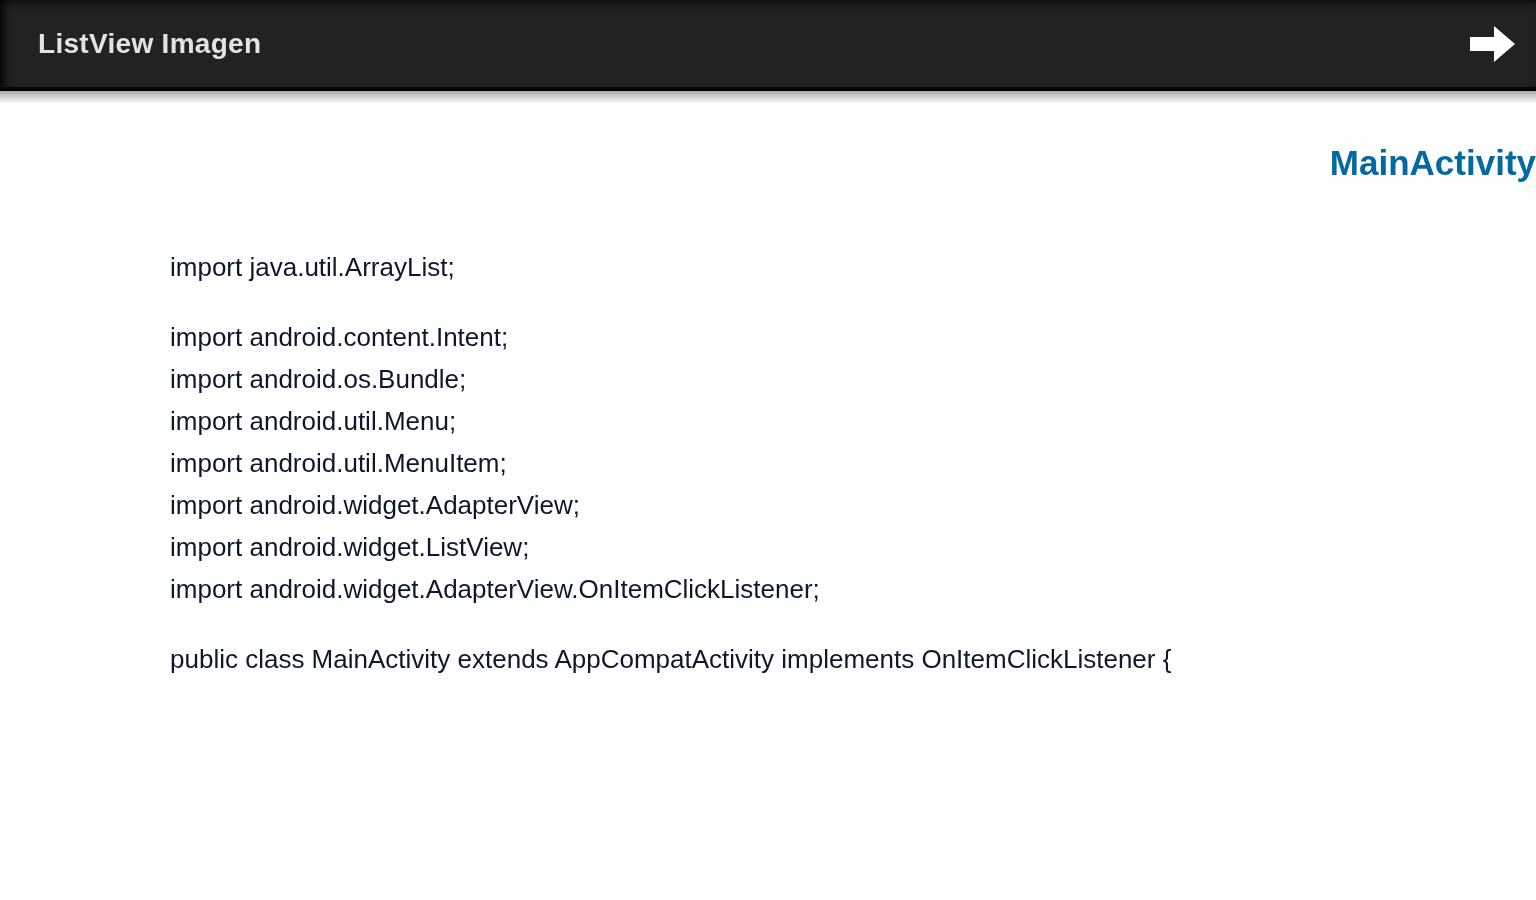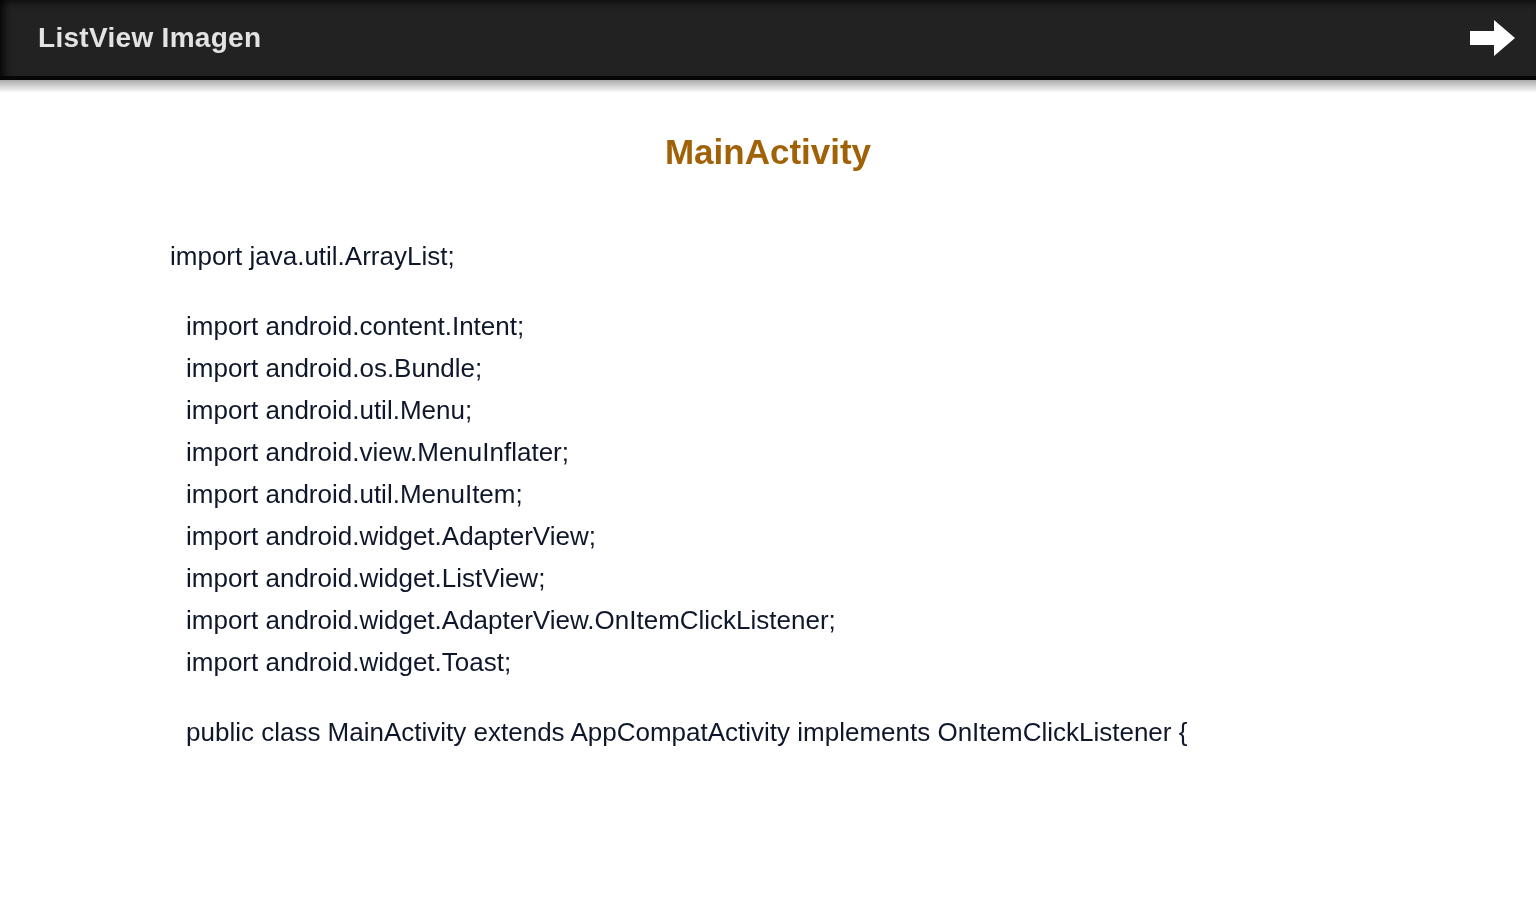--- a/index.html
+++ b/index.html
@@ -10,21 +10,21 @@
   }
   body {
     width: 1536px;
     height: 900px;
     overflow: hidden;
     position: relative;
   }
 
   
   .appbar {
-    height: 80px;
+    height: 91px;
     background: #222222;
     border-bottom: 4px solid #060606;
     display: flex;
     align-items: center;
     justify-content: space-between;
     padding: 0 20px 0 38px;
     box-sizing: border-box;
     box-shadow: inset 10px 0 8px -6px rgba(0,0,0,0.85),
                 inset 0 8px 8px -6px rgba(0,0,0,0.7);
   }
@@ -51,36 +51,35 @@
   
   .appbar-shadow {
     height: 13px;
     background: linear-gradient(to bottom, rgba(0,0,0,0.33), rgba(0,0,0,0));
     pointer-events: none;
   }
 
   
   .page-heading {
     margin: 38px 0 0 0;
-    text-align: center;
+    text-align: right;
     font-size: 35px;
     line-height: 42px;
     font-weight: bold;
-    color: #a16207;
+    color: #0369a1;
   }
 
   .code-block {
     margin: 62px 60px 0 170px;
     font-size: 26px;
     line-height: 42px;
     color: #0f172a;
   }
   .code-paragraph + .code-paragraph {
     margin-top: 28px;
-    margin-left: 16px;
   }
   .code-line {
     white-space: pre;
   }
 </style>
 </head>
 <body>
 
 <header class="appbar">
   <span class="appbar-title">ListView Imagen</span>
@@ -98,24 +97,22 @@
   <h1 class="page-heading">MainActivity</h1>
 
   <div class="code-block">
       <div class="code-paragraph">
         <div class="code-line">import java.util.ArrayList;</div>
       </div>
       <div class="code-paragraph">
         <div class="code-line">import android.content.Intent;</div>
         <div class="code-line">import android.os.Bundle;</div>
         <div class="code-line">import android.util.Menu;</div>
-        <div class="code-line">import android.view.MenuInflater;</div>
         <div class="code-line">import android.util.MenuItem;</div>
         <div class="code-line">import android.widget.AdapterView;</div>
         <div class="code-line">import android.widget.ListView;</div>
         <div class="code-line">import android.widget.AdapterView.OnItemClickListener;</div>
-        <div class="code-line">import android.widget.Toast;</div>
       </div>
       <div class="code-paragraph">
         <div class="code-line">public class MainActivity extends AppCompatActivity implements OnItemClickListener {</div>
       </div>
     </div>
 </main>
 
 </body></html>

